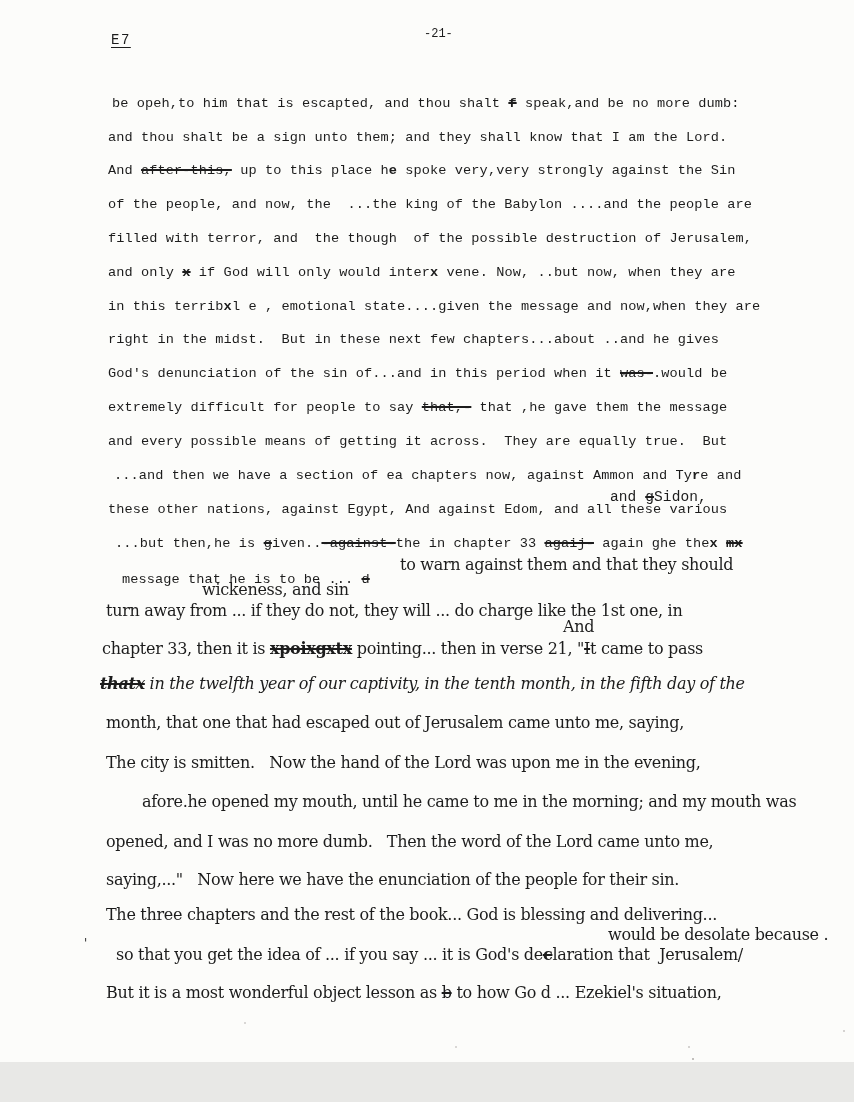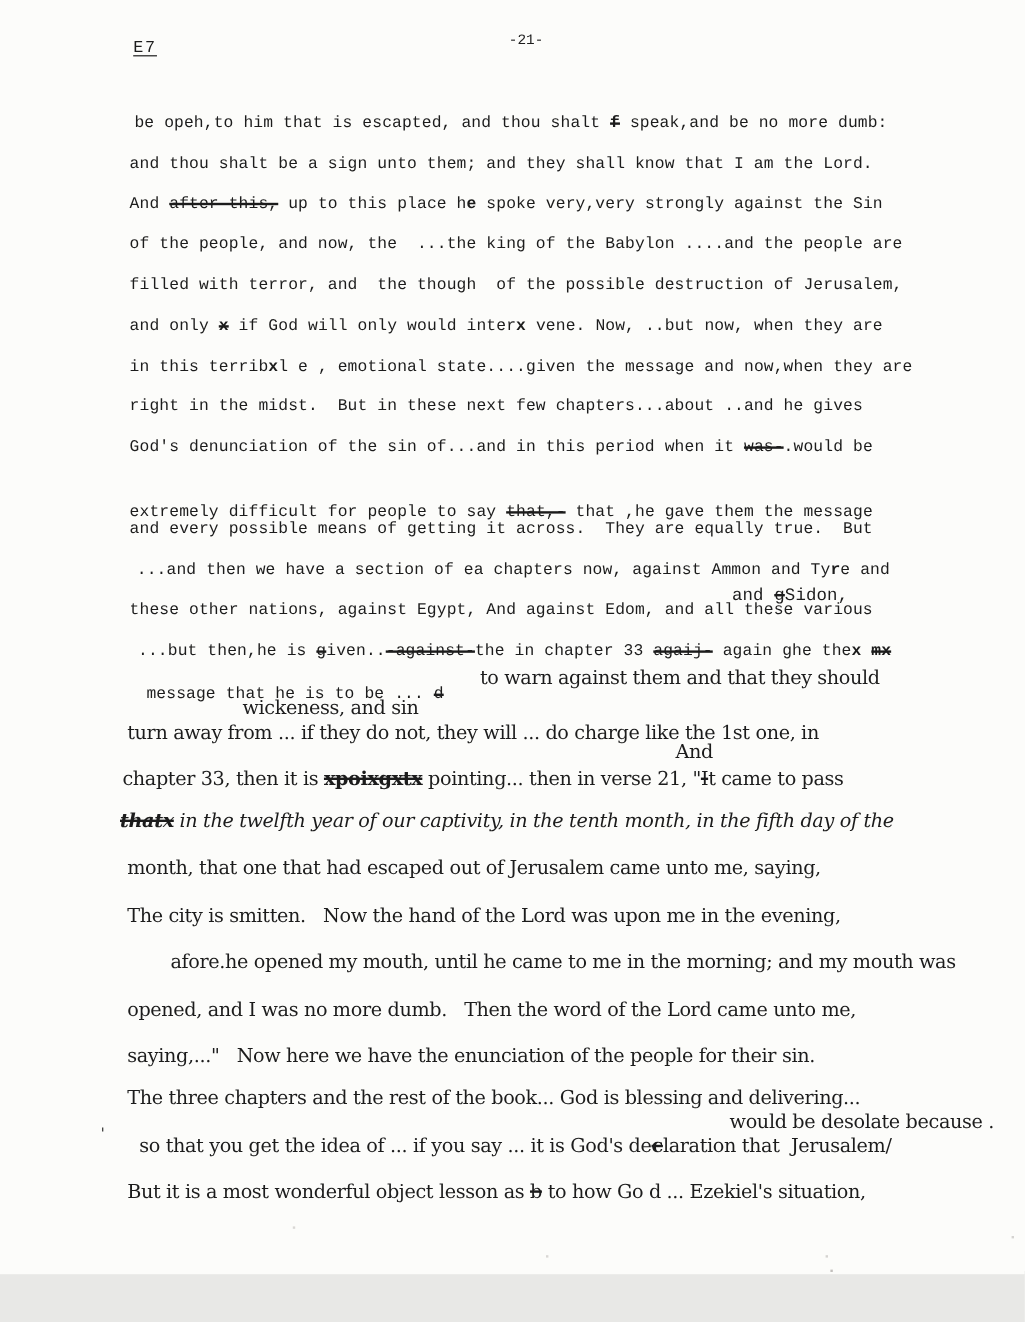--- a/index.html
+++ b/index.html
@@ -74,21 +74,21 @@
   <div class="specks"></div>
 <div class="line tw" style="left: 112px; top: 96px;"><span>be opeh,to him that is escapted, and thou shalt </span><span class="st bd">f</span><span> speak,and be no more dumb:</span></div>
     <div class="line tw" style="left: 108px; top: 130px;"><span>and thou shalt be a sign unto them; and they shall know that I am the Lord.</span></div>
     <div class="line tw" style="left: 108px; top: 163px;"><span>And </span><span class="st">after-this,</span><span> up to this place h</span><span class="bd">e</span><span> spoke very,very strongly against the Sin</span></div>
     <div class="line tw" style="left: 108px; top: 197px;"><span>of the people, and now, the  ...the king of the Babylon ....and the people are</span></div>
     <div class="line tw" style="left: 108px; top: 231px;"><span>filled with terror, and  the though  of the possible destruction of Jerusalem,</span></div>
     <div class="line tw" style="left: 108px; top: 265px;"><span>and only </span><span class="st bd">x</span><span> if God will only would inter</span><span class="bd">x</span><span> vene. Now, ..but now, when they are</span></div>
     <div class="line tw" style="left: 108px; top: 299px;"><span>in this terrib</span><span class="bd">x</span><span>l e , emotional state....given the message and now,when they are</span></div>
     <div class="line tw" style="left: 108px; top: 332px;"><span>right in the midst.  But in these next few chapters...about ..and he gives</span></div>
     <div class="line tw" style="left: 108px; top: 366px;"><span>God's denunciation of the sin of...and in this period when it </span><span class="st">was-</span><span>.would be</span></div>
-    <div class="line tw" style="left: 108px; top: 400px; margin-top: 20px;"><span>extremely difficult for people to say </span><span class="st">that,-</span><span> that ,he gave them the message</span></div>
+    <div class="line tw" style="left: 108px; top: 400px;"><span>extremely difficult for people to say </span><span class="st">that,-</span><span> that ,he gave them the message</span></div>
     <div class="line tw" style="left: 108px; top: 434px;"><span>and every possible means of getting it across.  They are equally true.  But</span></div>
     <div class="line tw" style="left: 114px; top: 468px;"><span>...and then we have a section of ea chapters now, against Ammon and Ty</span><span class="bd">r</span><span>e and</span></div>
     <div class="line tw" style="left: 610px; top: 489px; font-size: 14.5px;"><span>and </span><span class="st">g</span><span>Sidon,</span></div>
     <div class="line tw" style="left: 108px; top: 502px;"><span>these other nations, against Egypt, And against Edom, and all these various</span></div>
     <div class="line tw" style="left: 115px; top: 536px;"><span>...but then,he is </span><span class="st">g</span><span>iven..</span><span class="st">-against-</span><span>the in chapter 33 </span><span class="st">agaij-</span><span> again ghe the</span><span class="bd">x</span><span> </span><span class="st bd">mx</span></div>
     <div class="line tw" style="left: 122px; top: 572px;"><span>message that he is to be ... </span><span class="st">d</span></div>
     <div class="line big" style="left: 400px; top: 556px;"><span>to warn against them and that they should</span></div>
     <div class="line big" style="left: 202px; top: 581px;"><span>wickeness, and sin</span></div>
     <div class="line big" style="left: 106px; top: 602px;"><span>turn away from ... if they do not, they will ... do charge like the 1st one, in</span></div>
     <div class="line big" style="left: 563px; top: 618px;"><span>And</span></div>

